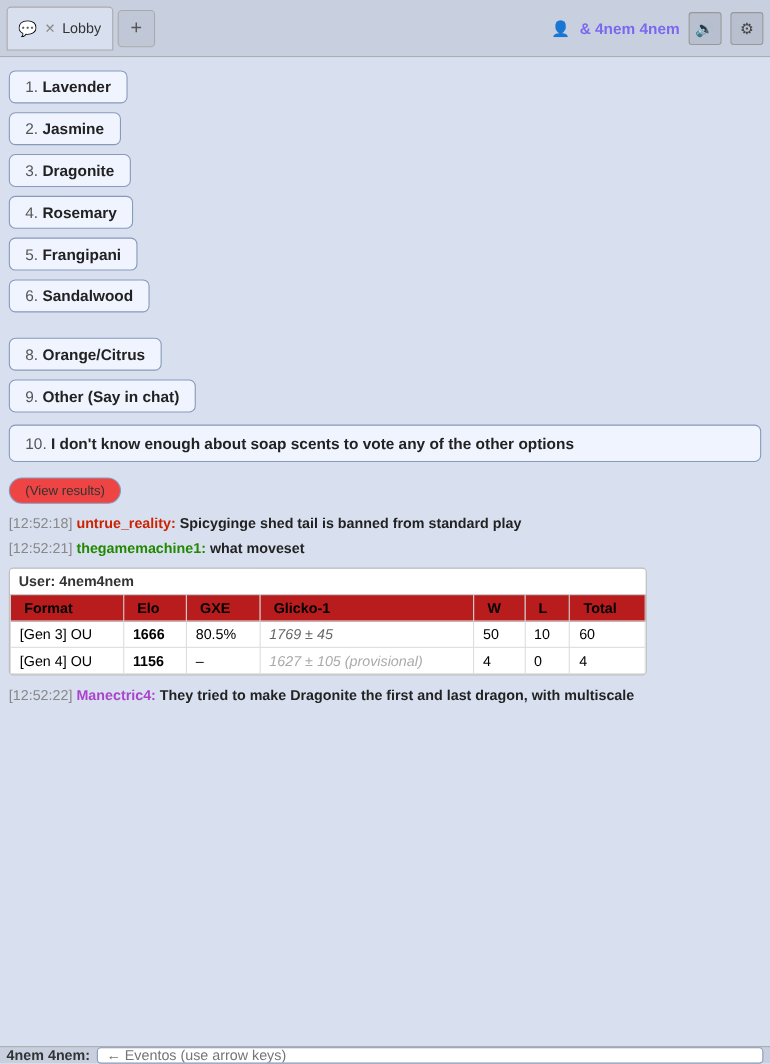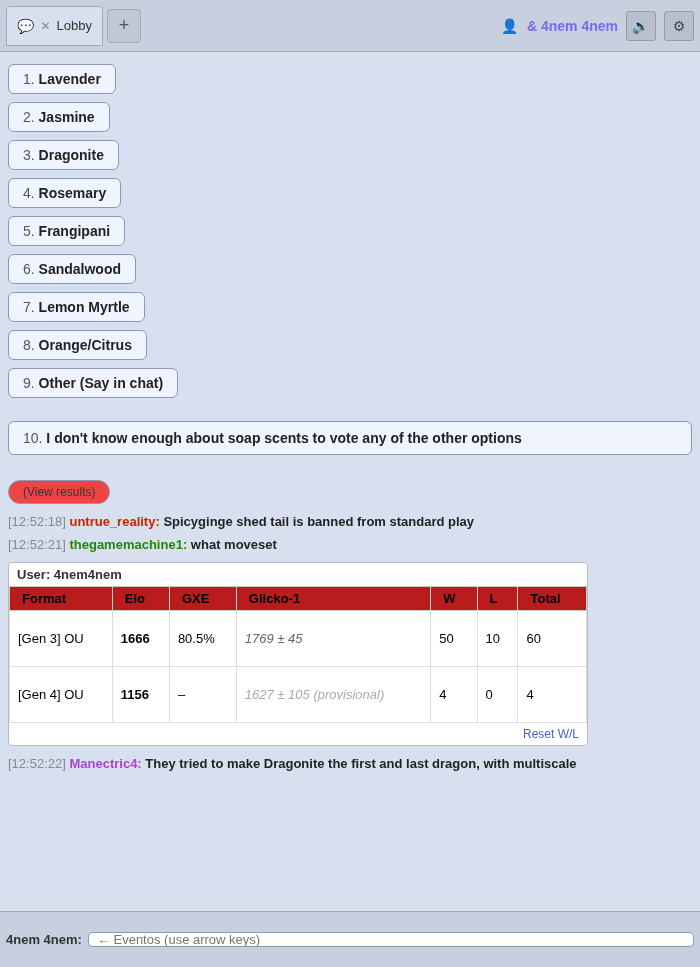--- a/index.html
+++ b/index.html
@@ -112,21 +112,21 @@
     .poll-option span.name {
       font-weight: bold;
       color: #222;
     }
     .poll-option-long {
       display: block;
       background: #f0f4ff;
       border: 1.5px solid #8899bb;
       border-radius: 6px;
       padding: 8px 14px;
-      margin: 19px 0;
+      margin: 7px 0;
       cursor: pointer;
       font-size: 14px;
     }
     .poll-option-long span.num {
       color: #555;
     }
     .poll-option-long span.name {
       font-weight: bold;
       color: #222;
     }
@@ -196,21 +196,21 @@
     }
     .stats-table th {
       background: #b91c1c;
       border: 1px solid #ccc;
       padding: 4px 12px;
       text-align: left;
       font-weight: bold;
     }
     .stats-table td {
       border: 1px solid #ddd;
-      padding: 20px 8px;
+      padding: 4px 8px;
     }
     .stats-table td.bold {
       font-weight: bold;
     }
     .stats-table td.italic {
       font-style: italic;
       color: #666;
     }
     .reset-link {
       text-align: right;
@@ -225,21 +225,21 @@
     
     .input-area {
       position: fixed;
       bottom: 0;
       left: 0;
       width: 700px;
       display: flex;
       align-items: center;
       background: #c8d0e0;
       border-top: 1px solid #aaa;
-      padding: 20px 6px;
+      padding: 0 6px;
     }
     .input-username-label {
       font-size: 13px;
       font-weight: bold;
       color: #333;
       white-space: nowrap;
       margin-right: 6px;
     }
     .chat-input {
       flex: 1;
@@ -291,24 +291,21 @@
       <span class="name"> Rosemary</span>
     </div><br>
     <div class="poll-option">
       <span class="num">5.</span>
       <span class="name"> Frangipani</span>
     </div><br>
     <div class="poll-option">
       <span class="num">6.</span>
       <span class="name"> Sandalwood</span>
     </div><br>
-    <div class="poll-option">
-      <span class="num">7.</span>
-      <span class="name"> Lemon Myrtle</span>
-    </div><br>
+    <br>
     <div class="poll-option">
       <span class="num">8.</span>
       <span class="name"> Orange/Citrus</span>
     </div><br>
     <div class="poll-option">
       <span class="num">9.</span>
       <span class="name"> Other (Say in chat)</span>
     </div><br>
 
     <div class="poll-option-long">
@@ -364,23 +361,20 @@
           <td>[Gen 4] OU</td>
           <td class="bold">1156</td>
           <td>–</td>
           <td class="italic" style="color:#aaa;">1627 ± 105 (provisional)</td>
           <td>4</td>
           <td>0</td>
           <td>4</td>
         </tr>
       </tbody>
     </table>
-    <div class="reset-link">
-      <a href="#">Reset W/L</a>
-    </div>
   </div>
 
   <div class="chat-area">
     <div class="chat-line">
       <span class="timestamp">[12:52:22]</span>
       <span class="username-purple"> Manectric4:</span>
       <span class="chat-text"> They tried to make Dragonite the first and last dragon, with multiscale</span>
     </div>
   </div>
 

